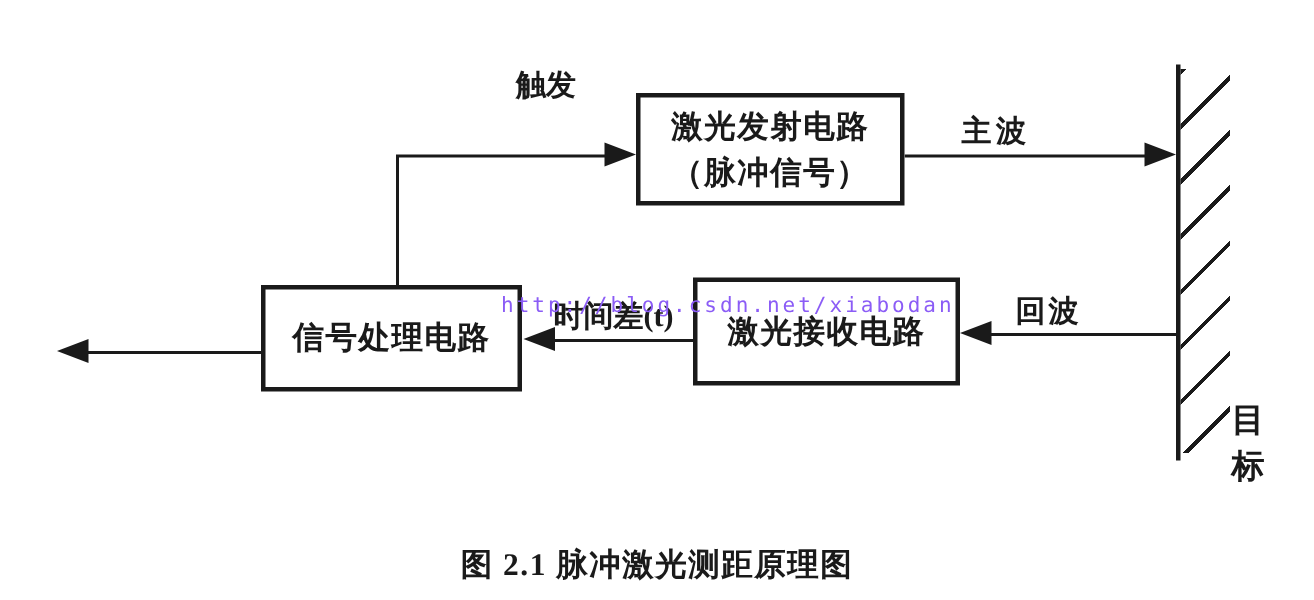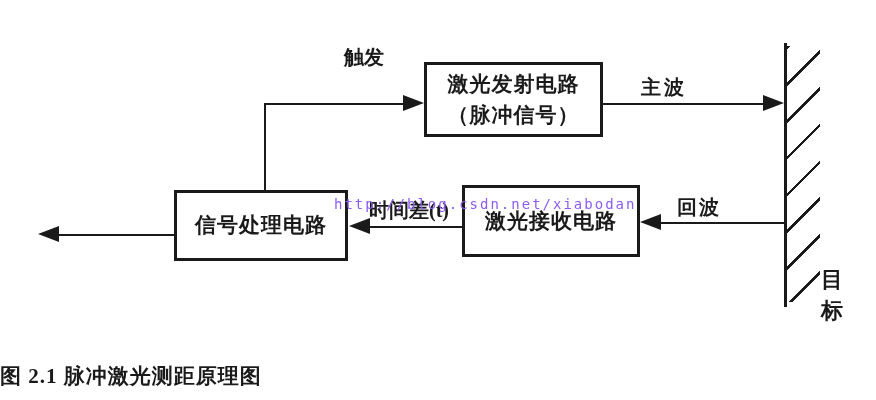--- a/index.html
+++ b/index.html
@@ -37,21 +37,21 @@
   .trigger-label{
     position:absolute;left:318px;top:44px;width:92px;text-align:center;
     font-weight:bold;font-size:20px;line-height:27px;z-index:3;
   }
   .watermark{
     position:absolute;left:334px;top:196px;z-index:5;
     font-family:"DejaVu Sans Mono","Liberation Mono",monospace;
     font-size:14px;color:#8b5cf6;letter-spacing:2px;white-space:nowrap;
   }
   .caption{
-    position:absolute;left:0;right:0;top:362px;text-align:left;
+    position:absolute;left:0;right:0;top:362px;text-align:center;
     font-weight:bold;font-size:21px;letter-spacing:1px;z-index:3;
   }
 </style>
 </head>
 <body>
 
 <div class="canvas">
 
   <div class="watermark">http://blog.csdn.net/xiabodan</div>
 

